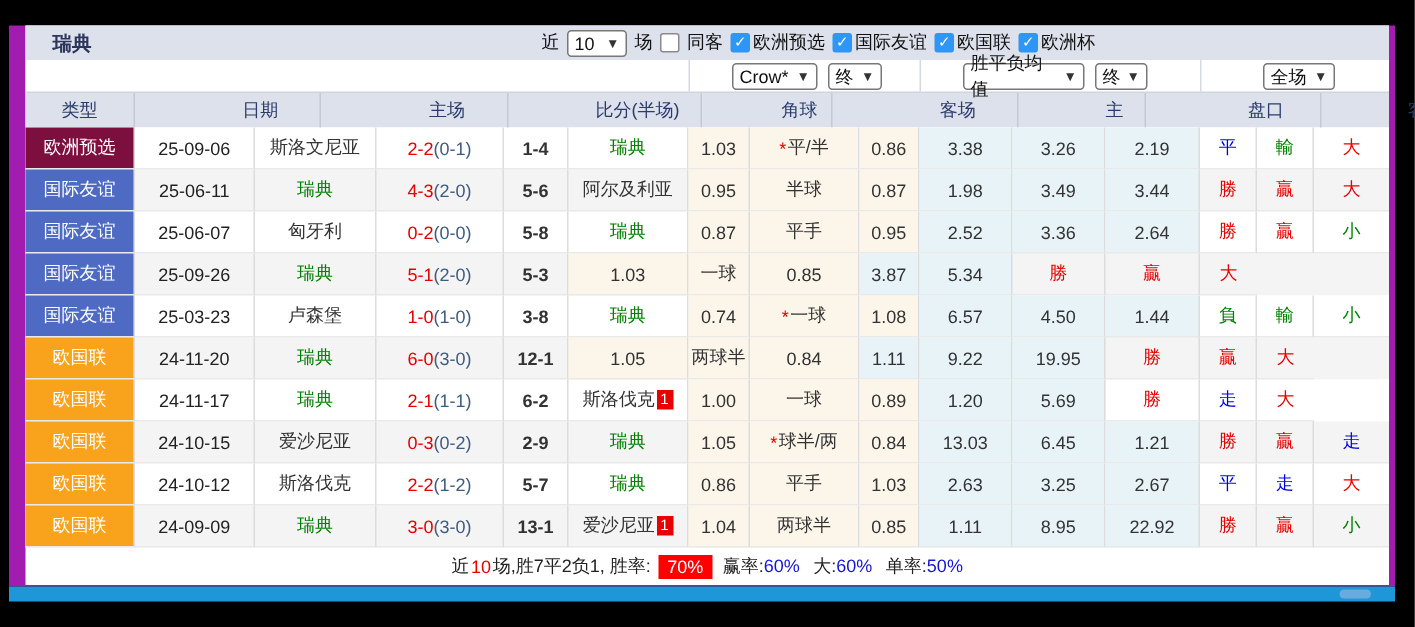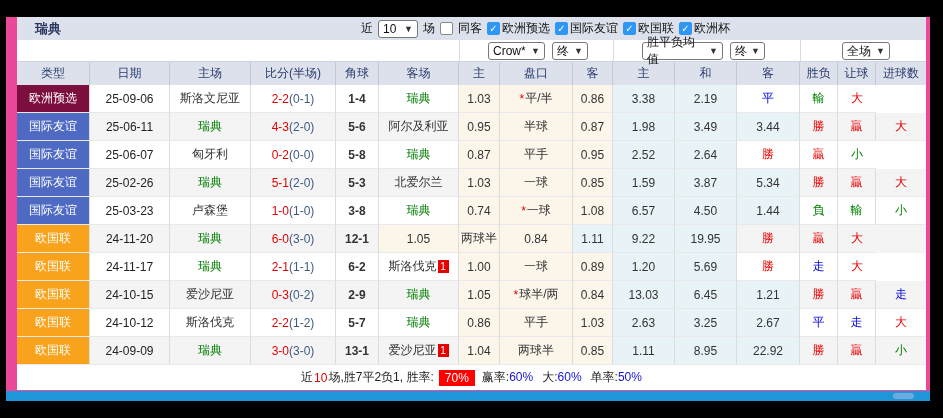--- a/index.html
+++ b/index.html
@@ -1,39 +1,39 @@
 <!DOCTYPE html>
 <html><head>
 <meta charset="utf-8">
 <style>
   html,body{margin:0;padding:0;}
   body{background:#000;font-family:"Liberation Sans","DejaVu Sans",sans-serif;}
   .screen{position:relative;width:943px;height:418px;background:#000;overflow:hidden;}
-  .panel{position:absolute;left:6px;top:17px;width:924px;height:374px;background:#ec4899;}
+  .panel{position:absolute;left:6px;top:17px;width:924px;height:374px;background:#a21caf;}
   .widget{position:absolute;left:11px;top:0;width:909px;height:373px;background:#fff;font-size:12px;color:#333;}
 
   
   .titlebar{height:23px;background:#dce1ec;display:flex;align-items:center;}
   .title{font-weight:bold;color:#2c355c;font-size:13px;padding-left:18px;}
   .tb-spacer{flex:1;}
   .controls{display:flex;align-items:center;gap:5px;margin-right:196px;white-space:nowrap;color:#111;}
   .sel{display:inline-flex;align-items:center;justify-content:space-between;height:18px;border:1px solid #777;border-radius:3px;background:#fff;padding:0 4px;box-sizing:border-box;color:#111;}
   .sel .caret{font-size:9px;color:#333;margin-left:3px;}
   .cb{width:13px;height:13px;box-sizing:border-box;border:1px solid #8a8a8a;background:#fff;border-radius:2px;display:inline-flex;align-items:center;justify-content:center;flex:0 0 auto;}
   .cb.on{background:#2e96f5;border-color:#2e96f5;color:#fff;font-size:10px;font-weight:bold;}
   .cbgroup{display:flex;align-items:center;gap:2px;}
 
   
   .selrow{position:relative;height:22px;background:#fff;border-bottom:1px solid #cfd4de;box-sizing:border-box;}
   .selrow .vline{position:absolute;top:0;bottom:0;width:1px;background:#d4d9e2;}
   .selrow .sel{position:absolute;top:2px;}
 
   
   .grid{display:grid;grid-template-columns:73px 80px 81px 85px 43px 80px 41px 73px 40px 62px 62px 63px 38px 38px 50px;}
-  .colheader{height:23px;background:#dce1ec;color:#2b3c6b;}
+  .colheader{height:23px;background:#dce1ec;color:#2b3c6b;gap:44px;}
   .colheader .hcell{display:flex;align-items:center;justify-content:center;border-right:1px solid #c3cad6;box-sizing:border-box;}
   .colheader .hcell:last-child{border-right:none;}
 
   
   .row{height:28px;background:#fff;}
   .row.alt{background:#f4f4f4;}
   .cell{display:flex;align-items:center;justify-content:center;border-right:1px solid #dcdcdc;border-bottom:1px solid #e9e9e9;box-sizing:border-box;white-space:nowrap;}
   .cell:last-child{border-right:none;}
   .cell.odds{background:#fbf5ea;}
   .cell.avg{background:#e8f3f8;}
@@ -161,20 +161,21 @@
       <span class="c-green">瑞典</span>
 
     </span>
     <span class="cell odds">1.03</span>
     <span class="cell odds">
       <span class="star">*</span>
               <span>平/半</span>
     </span>
     <span class="cell odds">0.86</span>
     <span class="cell avg">3.38</span>
+    <span class="cell avg">3.26</span>
     <span class="cell avg">2.19</span>
     <span class="cell c-blue">平</span>
     <span class="cell c-green">輸</span>
     <span class="cell c-red">大</span>
   </div>
 
   <div class="grid row alt">
     <span class="cell" style="padding:0;">
       <span class="type-badge" style="background: rgb(78, 106, 195);">国际友谊</span>
     </span>
@@ -222,50 +223,46 @@
     <span class="cell">
       <span class="c-green">瑞典</span>
 
     </span>
     <span class="cell odds">0.87</span>
     <span class="cell odds">
       <span>平手</span>
     </span>
     <span class="cell odds">0.95</span>
     <span class="cell avg">2.52</span>
+    <span class="cell avg">3.36</span>
     <span class="cell avg">2.64</span>
     <span class="cell c-red">勝</span>
     <span class="cell c-red">贏</span>
     <span class="cell c-green">小</span>
   </div>
 
   <div class="grid row alt">
     <span class="cell" style="padding:0;">
       <span class="type-badge" style="background: rgb(78, 106, 195);">国际友谊</span>
     </span>
-    <span class="cell date">25-02-26</span>
+    <span class="cell date">25-09-26</span>
     <span class="cell">
       <span class="c-green">瑞典</span>
 
     </span>
     <span class="cell">
       <span class="score">5-1</span>
               <span class="half">(2-0)</span>
     </span>
     <span class="cell corner">5-3</span>
-    <span class="cell">
-      <span class="c-black">北爱尔兰</span>
-
-    </span>
     <span class="cell odds">1.03</span>
     <span class="cell odds">
       <span>一球</span>
     </span>
     <span class="cell odds">0.85</span>
-    <span class="cell avg">1.59</span>
     <span class="cell avg">3.87</span>
     <span class="cell avg">5.34</span>
     <span class="cell c-red">勝</span>
     <span class="cell c-red">贏</span>
     <span class="cell c-red">大</span>
   </div>
 
   <div class="grid row">
     <span class="cell" style="padding:0;">
       <span class="type-badge" style="background: rgb(78, 106, 195);">国际友谊</span>

